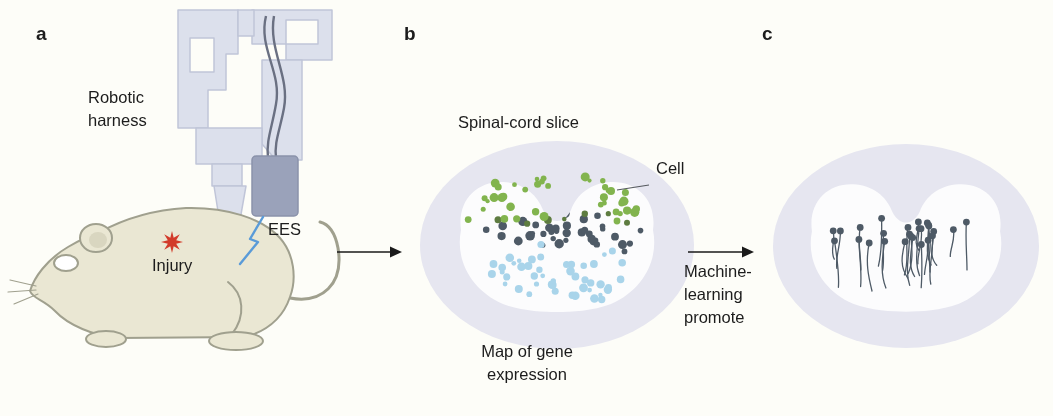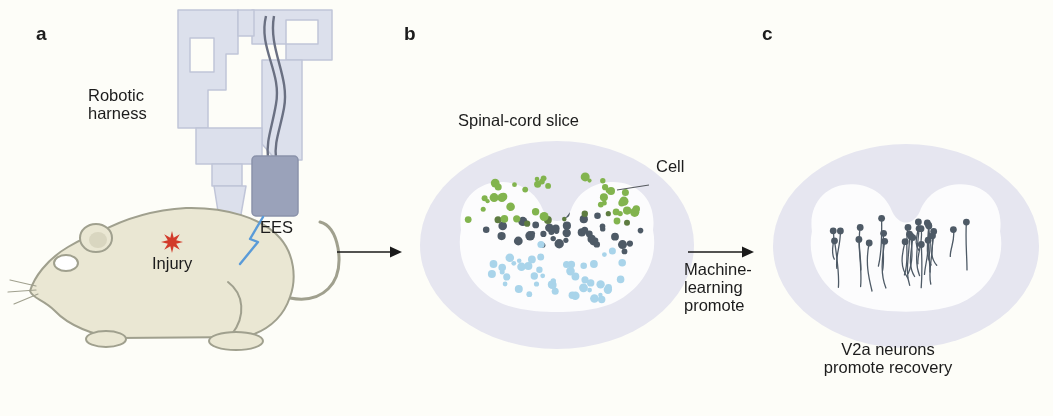--- a/index.html
+++ b/index.html
@@ -12,21 +12,21 @@
   .figure {
     position: relative;
     width: 1053px; height: 416px;
     background: #fdfdf8;
     overflow: hidden;
   }
   svg.art { position: absolute; left: 0; top: 0; }
   .lbl {
     position: absolute;
     font-size: 16.5px;
-    line-height: 18px;
+    line-height: 23px;
     color: #1c1c1c;
     white-space: pre-line;
   }
   .panel-letter { font-weight: 700; font-size: 19px; line-height: 20px; }
   .center { transform: translateX(-50%); text-align: center; }
 </style>
 </head>
 <body>
 
 <div class="figure">
@@ -292,26 +292,26 @@
             <path d="M 12.4 -25.1 c 1.0 11.4, -5.9 19.9, 0.5 28.4" fill="none" stroke="#4e5a66" stroke-width="1.3" stroke-linecap="round"></path>
             <circle cx="12.4" cy="-25.1" r="3.4" fill="#4e5a66"></circle>
           </g>
       </g>
     </g>
   </svg>
 
   <div class="lbl panel-letter" style="left:36px;  top:24px">a</div>
   <div class="lbl" style="left:88px;  top:86px">Robotic
 harness</div>
-  <div class="lbl" style="left:260px; top:218px">EES</div>
+  <div class="lbl" style="left:268px; top:218px">EES</div>
   <div class="lbl" style="left:152px; top:254px">Injury</div>
 
   <div class="lbl panel-letter" style="left:404px; top:24px">b</div>
   <div class="lbl" style="left:458px; top:111px">Spinal-cord slice</div>
   <div class="lbl" style="left:656px; top:157px">Cell</div>
+  <div class="lbl center" style="left:527px; top:340px">Map of gene
+expression</div>
   <div class="lbl" style="left:684px; top:260px">Machine-
 learning
 promote</div>
 
   <div class="lbl panel-letter" style="left:762px; top:24px">c</div>
-  <div class="lbl center" style="left:888px; top:340px">V2a neurons
-promote recovery</div>
 </div>
 
 </body></html>

